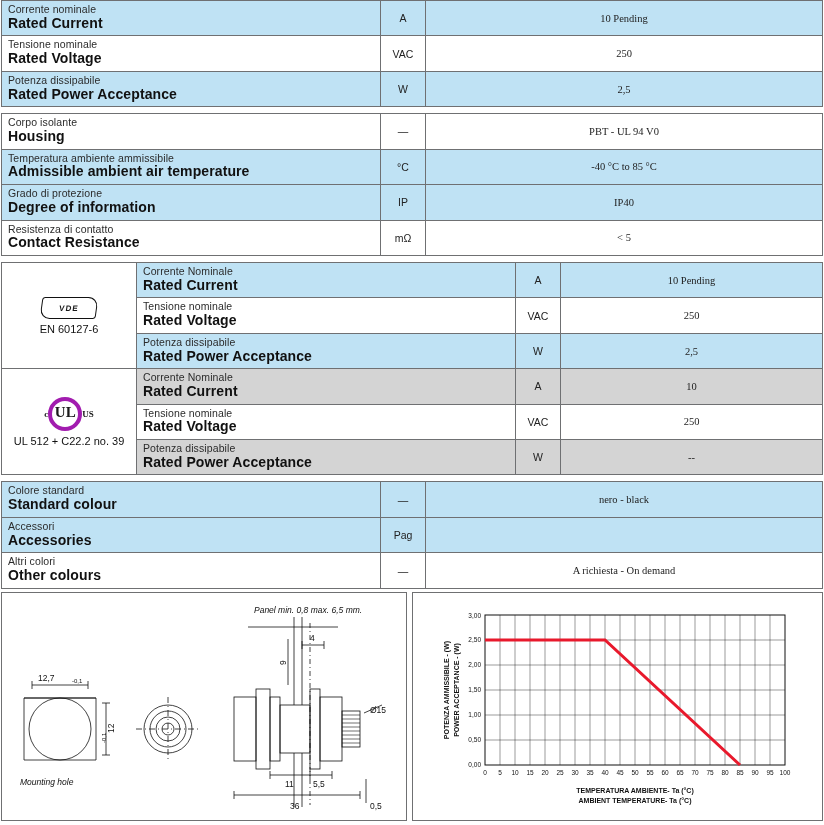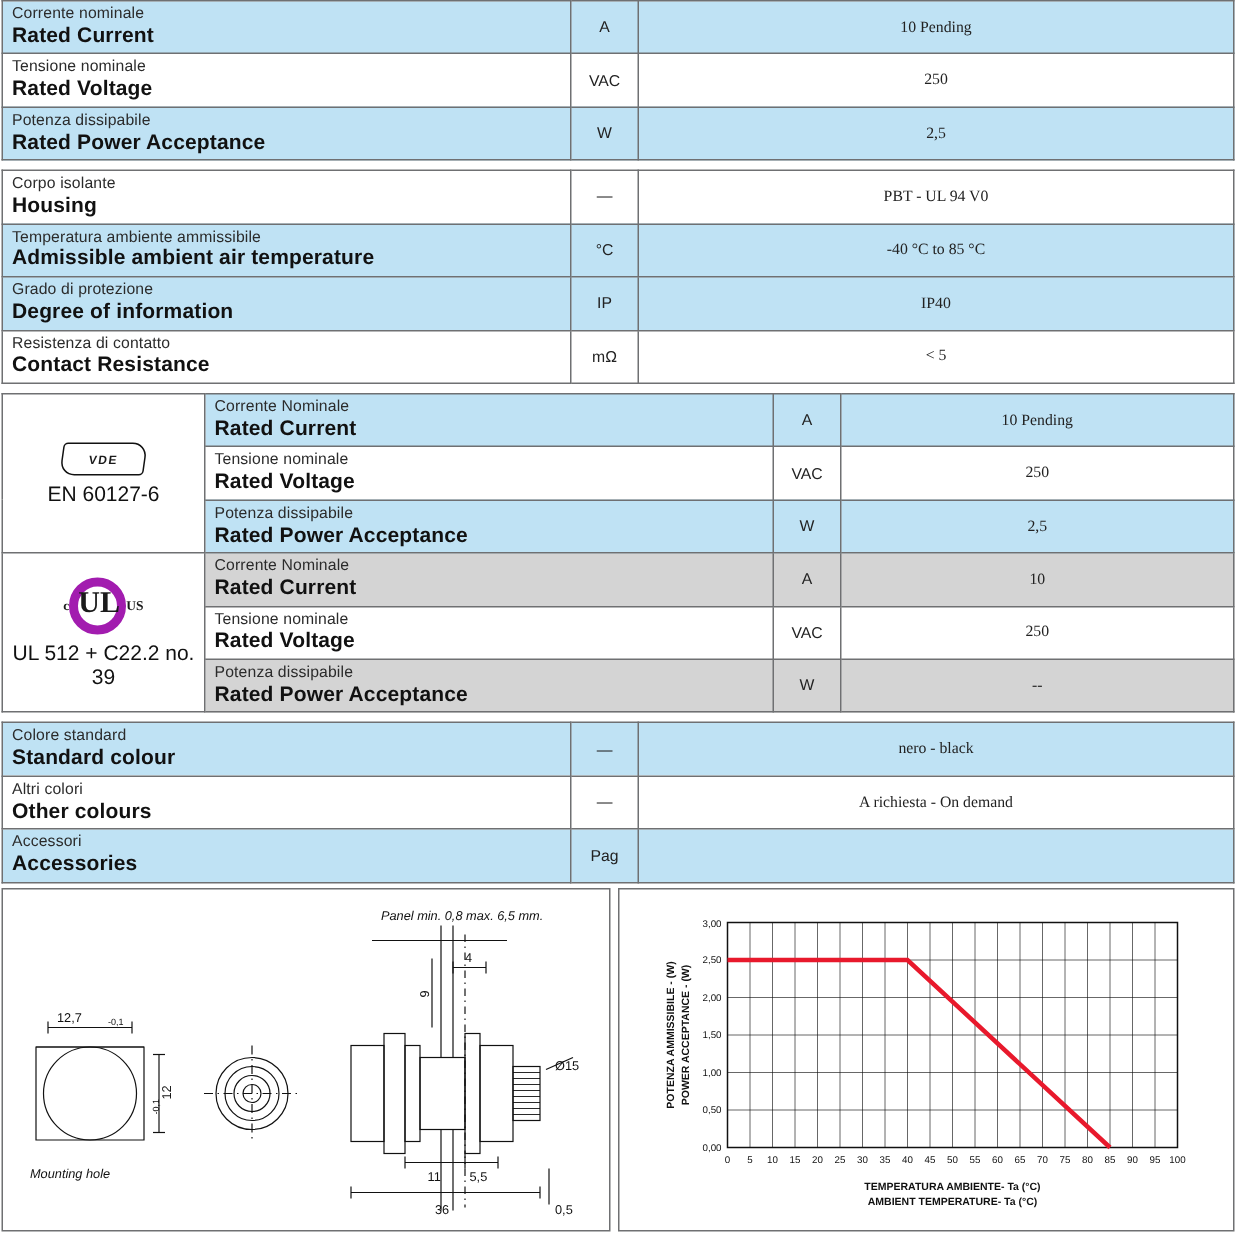--- a/index.html
+++ b/index.html
@@ -15,27 +15,27 @@
   .lbl .en{font-size:14px;font-weight:bold;color:#111;letter-spacing:.1px;}
   .unit{width:44px;text-align:center;font-size:10.5px;color:#222;}
   .val{text-align:center;font-size:10.5px;color:#222;font-family:Liberation Serif, serif;}
 
   .shade{background:#bfe2f4;}
   .plain{background:#ffffff;}
   .gray{background:#d4d4d4;}
 
   
   .cert{width:130px;text-align:center;font-size:9.5px;padding:4px 2px !important;}
-  .cert .cname{margin-top:4px;font-size:14px;color:#111;}
+  .cert .cname{margin-top:4px;font-size:11px;color:#111;}
   .vdemark{width:54px;height:20px;border:1.3px solid #111;border-radius:3px 10px 3px 10px;
            display:inline-flex;align-items:center;justify-content:center;font-size:8px;
            letter-spacing:1px;font-weight:bold;transform:skewX(-8deg);}
   .ulmark{font-family:"Liberation Serif",serif;font-size:23px;font-weight:bold;line-height:1;}
-  .ulmark .circ{display:inline-block;border:6px solid #a21caf;border-radius:50%;
-                width:26px;height:26px;line-height:23px;font-size:20px;vertical-align:middle;text-align:right;}
+  .ulmark .circ{display:inline-block;border:4px solid #a21caf;border-radius:50%;
+                width:26px;height:26px;line-height:23px;font-size:15px;vertical-align:middle;}
   .ulsmall{font-size:9px;vertical-align:middle;}
 
   
   .bottom{position:absolute;left:1px;top:592px;width:822px;height:231px;}
   .panel{position:absolute;top:0;border:1px solid #6f7072;background:#fff;height:229px;box-sizing:border-box;}
   .panel.left{left:0;width:406px;}
   .panel.right{left:411px;width:411px;}
   svg{display:block;}
 
   .chart-wrap{position:absolute;left:0;top:0;width:100%;height:100%;}
@@ -179,34 +179,34 @@
     <tbody>
       <tr>
         <td class="lbl shade">
           <div class="it">Colore standard</div>
           <div class="en">Standard colour</div>
         </td>
         <td class="unit shade">—</td>
         <td class="val shade">nero - black</td>
       </tr>
       <tr>
+        <td class="lbl shade">
+          <div class="it">Accessori</div>
+          <div class="en">Accessories</div>
+        </td>
+        <td class="unit shade">Pag</td>
+        <td class="val shade"></td>
+      </tr>
+      <tr>
         <td class="lbl plain">
           <div class="it">Altri colori</div>
           <div class="en">Other colours</div>
         </td>
         <td class="unit plain">—</td>
         <td class="val plain">A richiesta - On demand</td>
-      </tr>
-      <tr>
-        <td class="lbl shade">
-          <div class="it">Accessori</div>
-          <div class="en">Accessories</div>
-        </td>
-        <td class="unit shade">Pag</td>
-        <td class="val shade"></td>
       </tr>
     </tbody>
   </table>
 
   <div class="bottom">
 
     <div class="panel left">
       <svg width="404" height="227" viewBox="0 0 404 227">
         <g stroke="#111" fill="none" stroke-width="0.8">
 

